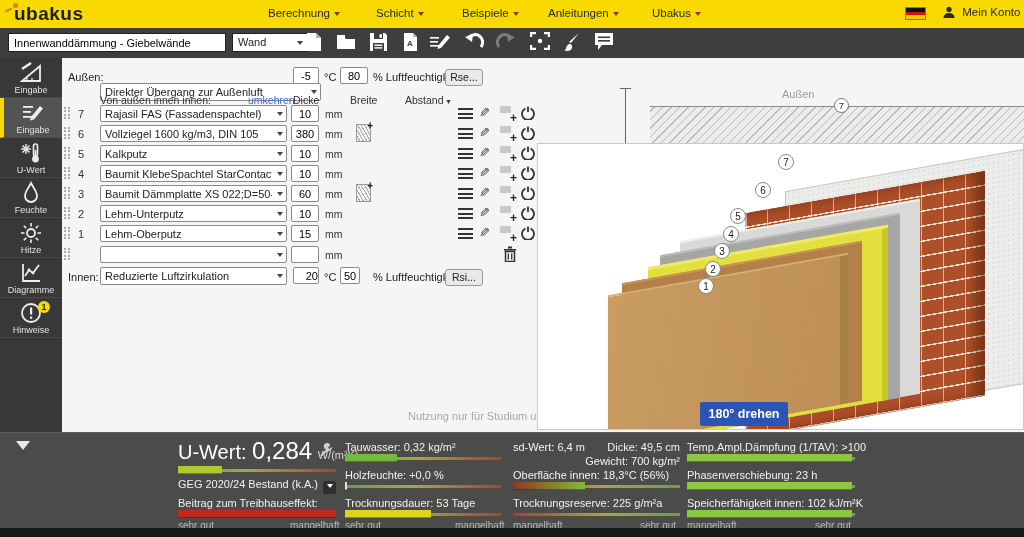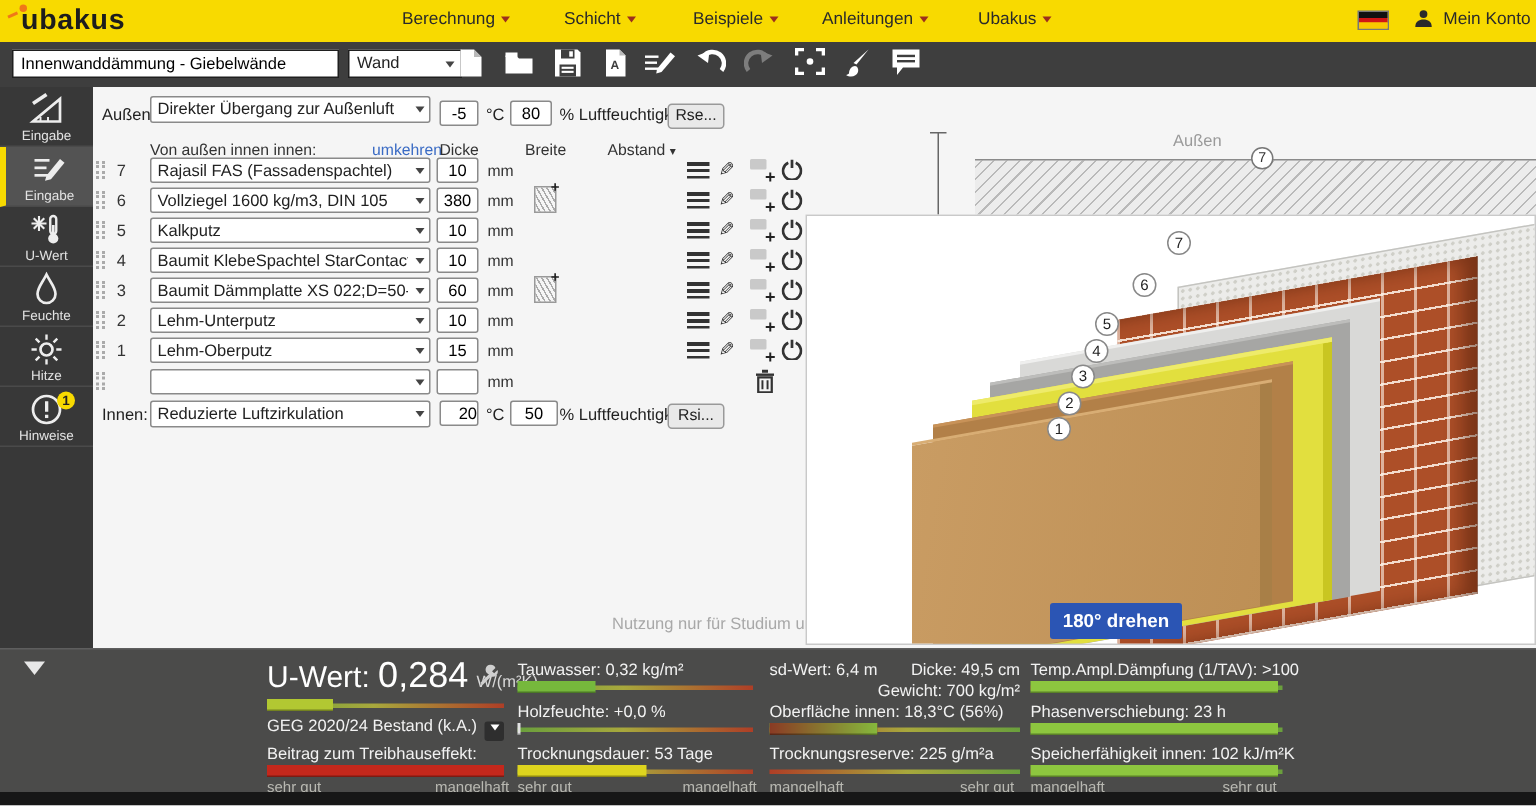--- a/index.html
+++ b/index.html
@@ -246,39 +246,48 @@
           <line x1="4.8" y1="4.8" x2="7.3" y2="7.3"></line>
           <line x1="16.7" y1="16.7" x2="19.2" y2="19.2"></line>
           <line x1="4.8" y1="19.2" x2="7.3" y2="16.7"></line>
           <line x1="16.7" y1="7.3" x2="19.2" y2="4.8"></line>
         </g>
       </svg>
     <div class="side-label">Hitze</div>
   </div>
   <div class="side-item">
     <svg width="24" height="24" viewBox="0 0 24 24">
+        <path d="M4 3 V20 H21" fill="none" stroke="#ededed" stroke-width="1.8"></path>
+        <polyline points="6,15 10,9 14,12 20,4" fill="none" stroke="#ededed" stroke-width="1.8"></polyline>
+        <circle cx="10" cy="9" r="1.4" fill="#ededed"></circle>
+        <circle cx="14" cy="12" r="1.4" fill="#ededed"></circle>
+      </svg>
+    <div class="side-label">Diagramme</div>
+  </div>
+  <div class="side-item">
+    <svg width="24" height="24" viewBox="0 0 24 24">
         <circle cx="12" cy="12" r="9" fill="none" stroke="#ededed" stroke-width="1.8"></circle>
         <rect x="11" y="6.5" width="2.2" height="7" fill="#ededed"></rect>
         <rect x="11" y="15.5" width="2.2" height="2.2" fill="#ededed"></rect>
       </svg>
     <span class="badge">1</span>
     <div class="side-label">Hinweise</div>
   </div>
 </div>
 
 <div class="content">
 
   <div class="xsec-band"></div>
   <div class="xsec-label">Außen</div>
   <div class="xsec-circle" style="left:772px; top:40px;">7</div>
   <div class="dim-line"></div>
   <div class="dim-cap"></div>
 
   <div class="flabel" style="left:6px; top:13px;">Außen:</div>
-  <div class="select" style="left:38px; top:6px; width:187px; height:18px;">
+  <div class="select" style="left:38px; top:25px; width:221px; height:18px;">
     <span class="sel-text">Direkter Übergang zur Außenluft</span>
       <span class="sel-caret"></span>
   </div>
   <input class="tin" style="left: 231px; top: 9px; width: 26px;" value="-5">
   <div class="flabel" style="left:262px; top:13px;">°C</div>
   <input class="tin" style="left: 278px; top: 9px; width: 28px;" value="80">
   <div class="flabel" style="left:311px; top:13px;">% Luftfeuchtigkeit</div>
   <div class="btn" style="left:383px; top:11px; width:38px; height:17px; line-height:15px;">Rse...</div>
 
   <div class="hdr" style="left:38px; top:36px;">Von außen innen innen:</div>
@@ -457,21 +466,21 @@
         </svg></span>
   </div>
 
   <div class="flabel" style="left:6px; top:213px;">Innen:</div>
   <div class="select" style="left:38px; top:209px; width:187px; height:18px;">
     <span class="sel-text">Reduzierte Luftzirkulation</span>
       <span class="sel-caret"></span>
   </div>
   <input class="tin" style="left: 231px; top: 209px; width: 26px; text-align: right;" value="20">
   <div class="flabel" style="left:262px; top:213px;">°C</div>
-  <input class="tin" style="left: 278px; top: 209px; width: 32px;" value="50">
+  <input class="tin" style="left: 278px; top: 209px; width: 20px;" value="50">
   <div class="flabel" style="left:311px; top:213px;">% Luftfeuchtigkeit</div>
   <div class="btn" style="left:383px; top:211px; width:38px; height:17px; line-height:15px;">Rsi...</div>
 </div>
 
 <div class="watermark">Nutzung nur für Studium und Lehre</div>
 
 <div class="popup">
 
   <div class="panel3d skew" style="left:247px; top:26px;  width:240px; height:235px; z-index:1; background:#ececе8; background-color:#ececea; background-image:radial-gradient(#cfcfc8 1px, transparent 1px); background-size:5px 5px; border:1px solid #c4c4c0;"></div>
   <div class="panel3d skew" style="left:207px; top:48px;  width:240px; height:225px; z-index:2; background-color:#ad4f28; background-image:repeating-linear-gradient(0deg, rgba(255,245,235,.85) 0 1.5px, transparent 1.5px 15px), repeating-linear-gradient(90deg, rgba(255,245,235,.6) 0 1.5px, transparent 1.5px 22px); box-shadow: inset -10px 0 12px rgba(60,20,5,.45);"></div>

